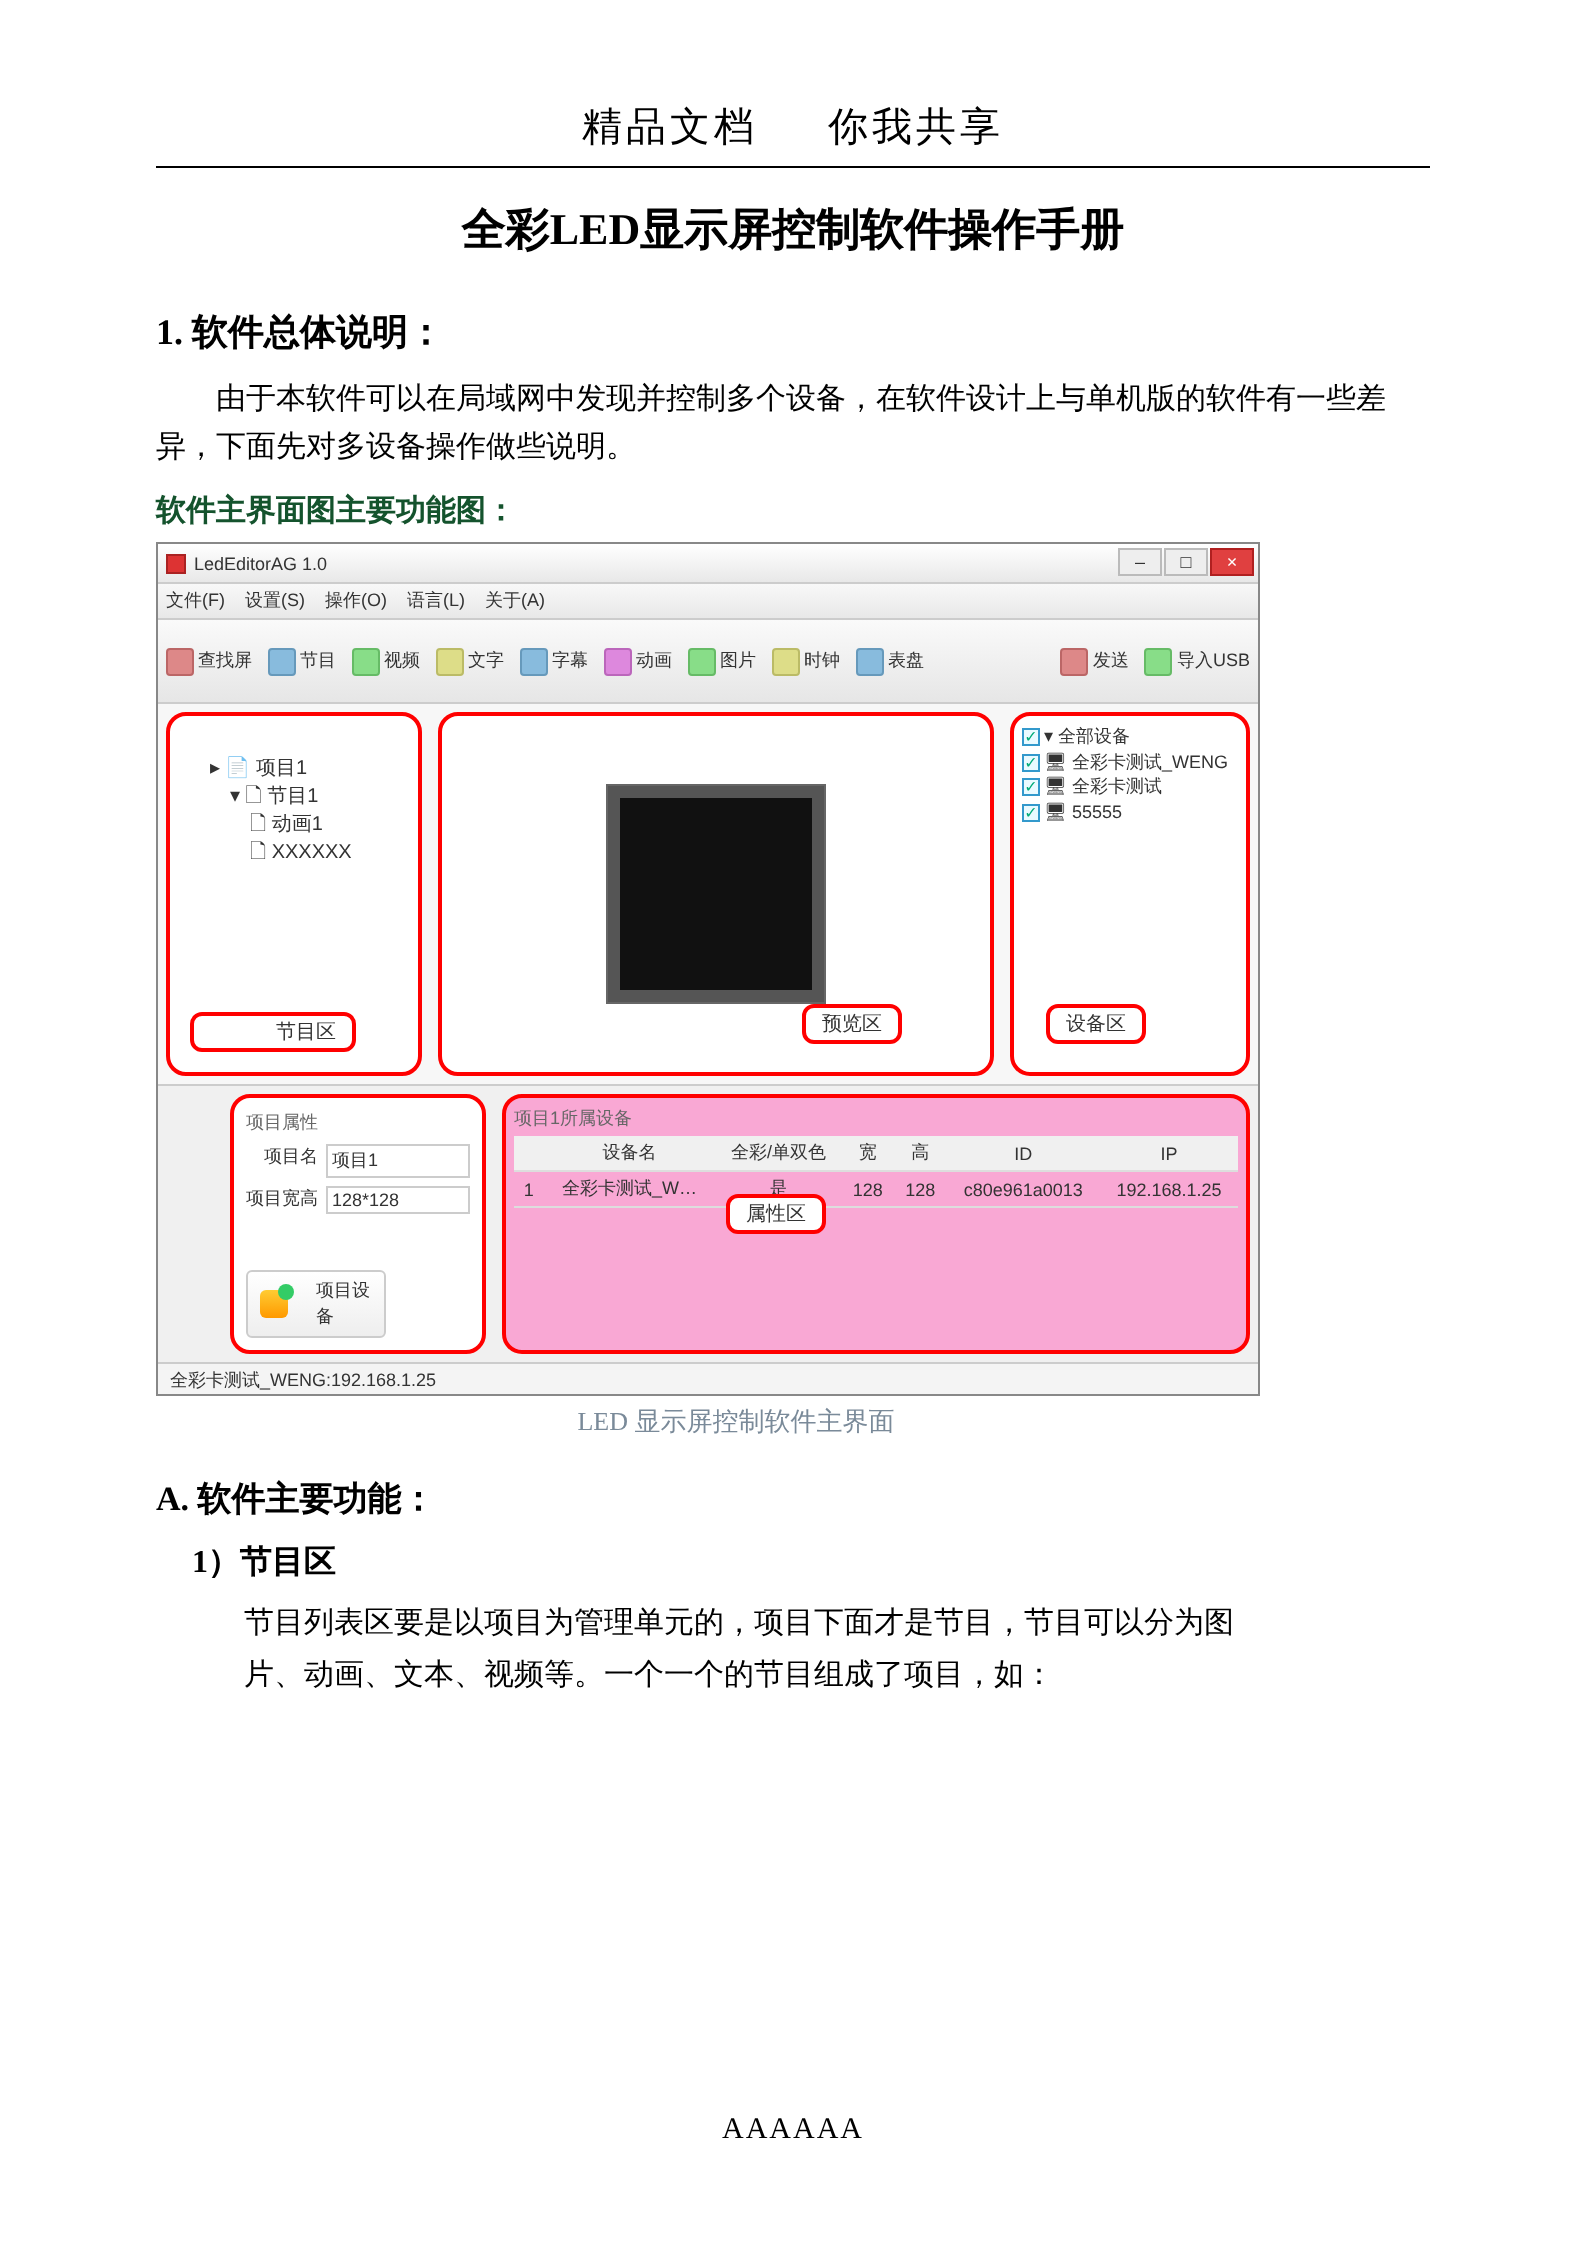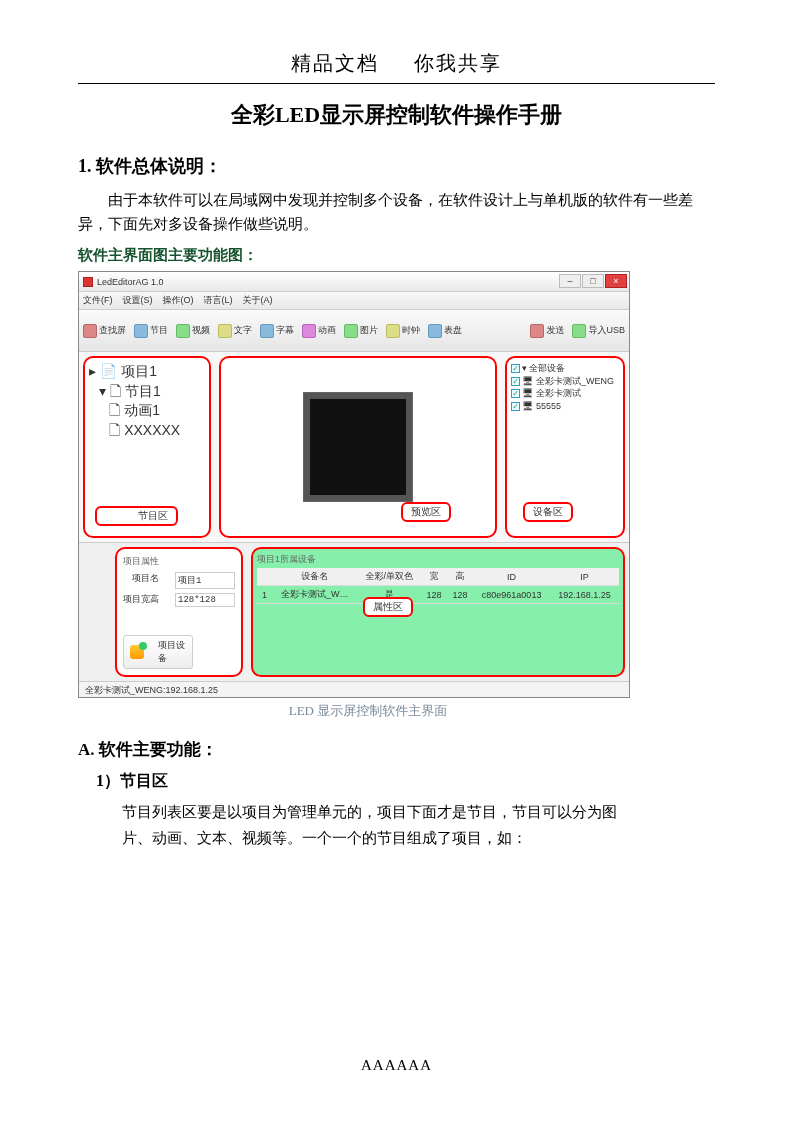--- a/index.html
+++ b/index.html
@@ -82,39 +82,39 @@
   .ticon{width:14px;height:14px;background:#8bd;border:1px solid #69b;border-radius:2px;}
   .ticon.r{background:#d88;border-color:#b66;}
   .ticon.g{background:#8d8;border-color:#6b6;}
   .ticon.y{background:#dd8;border-color:#bb6;}
   .ticon.p{background:#d8d;border-color:#b6b;}
   .sc-body{display:flex;height:190px;background:#f7f7f7;}
   .panel{border:2px solid #f00;border-radius:10px;margin:4px;background:#fff;position:relative;}
   .program-panel{width:128px;}
   .preview-panel{flex:1;display:flex;align-items:center;justify-content:center;}
   .device-panel{width:120px;}
-  .ptree{padding:4px;font-size:14px;line-height:1.4;}
+  .ptree{padding:20px;font-size:10px;line-height:1.4;}
   .ptree .ind1{margin-left:10px;}
   .ptree .ind2{margin-left:20px;}
   .previewbox{width:110px;height:110px;background:#111;border:1px solid #666;box-shadow:0 0 0 6px #555 inset;}
   .hl-label{position:absolute;border:2px solid #f00;border-radius:6px;background:#fff;padding:1px 8px;font-size:10px;}
   .program-panel .hl-label{left:10px;bottom:10px;padding-left:41px;}
   .preview-panel .hl-label{right:44px;bottom:14px;}
   .device-panel .hl-label{left:16px;bottom:14px;}
   .dev-tree{padding:4px;font-size:9px;line-height:1.4;}
   .chk{display:inline-block;width:9px;height:9px;border:1px solid #39c;background:#eafaff;margin-right:2px;color:#0a7;font-size:8px;line-height:8px;text-align:center;}
   .sc-bottom{display:flex;border-top:1px solid #ccc;padding-left:32px;}
   .props-left{width:128px;border:2px solid #f00;border-radius:10px;margin:4px;background:#fff;padding:6px;font-size:9px;}
-  .props-left .row{display:flex;margin:4px 0;gap:16px;font-family:Liberation Mono, monospace;}
+  .props-left .row{display:flex;margin:4px 0;gap:4px;}
   .props-left .lbl{width:36px;text-align:right;}
   .props-left .val{flex:1;border:1px solid #ccc;padding:1px 2px;background:#fff;}
   .props-left .projbtn{margin-top:28px;display:flex;align-items:center;gap:14px;border:1px solid #ccc;border-radius:3px;padding:3px 6px;width:70px;background:linear-gradient(#fff,#eee);}
   .props-left .projbtn .gicon{width:18px;height:14px;background:linear-gradient(#fc3,#f90);border-radius:3px;position:relative;}
   .props-left .projbtn .gicon::after{content:"";position:absolute;right:-3px;top:-3px;width:8px;height:8px;background:#3c6;border-radius:50%;}
-  .props-right{flex:1;border:2px solid #f00;border-radius:10px;margin:4px;background:#86efac;padding:4px;font-size:9px;position:relative;}
+  .props-right{flex:1;border:2px solid #f00;border-radius:10px;margin:4px;background:#f9a8d4;padding:4px;font-size:9px;position:relative;}
   .tbl{width:100%;border-collapse:collapse;font-size:9px;}
   .tbl th,.tbl td{border-bottom:1px solid #ddd;padding:2px 4px;text-align:center;}
   .tbl th{background:#f0f0f0;font-weight:normal;}
   .props-right .hl-label{left:110px;top:48px;}
   .statusbar{height:16px;border-top:1px solid #ccc;background:#f4f4f4;font-size:9px;padding:2px 6px;}
   .caption{color:#7a8a99;font-size:13px;text-align:center;margin:2px 0 18px 140px;width:300px;}
   h3.sub{font-size:17px;font-weight:bold;margin:8px 0 10px 0;}
   h4.item{font-size:16px;font-weight:bold;margin:8px 0 8px 18px;}
   p.itembody{font-size:15px;line-height:1.7;margin:0 0 0 44px;width:520px;}
   .footer{position:absolute;bottom:48px;left:0;right:0;text-align:center;font-size:15px;letter-spacing:1px;}

